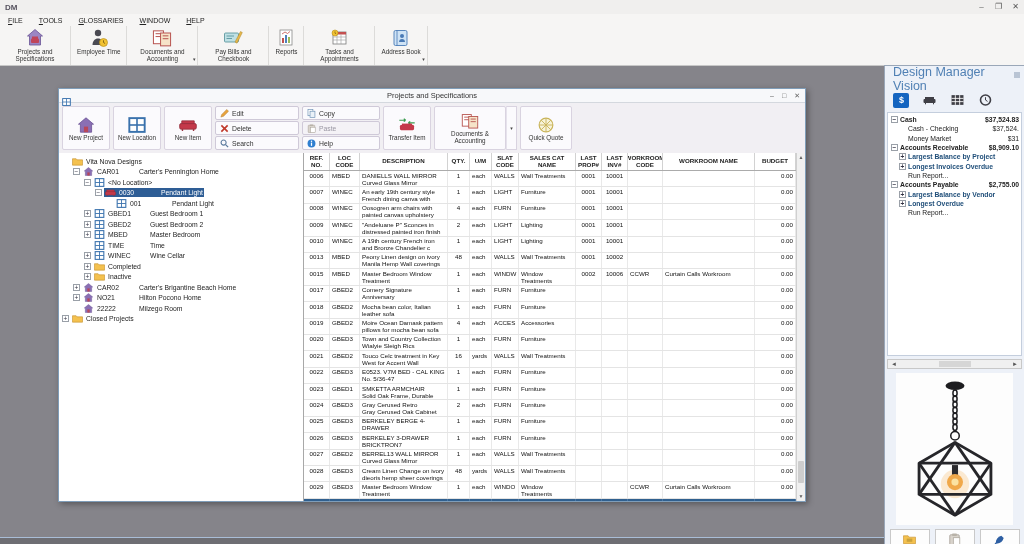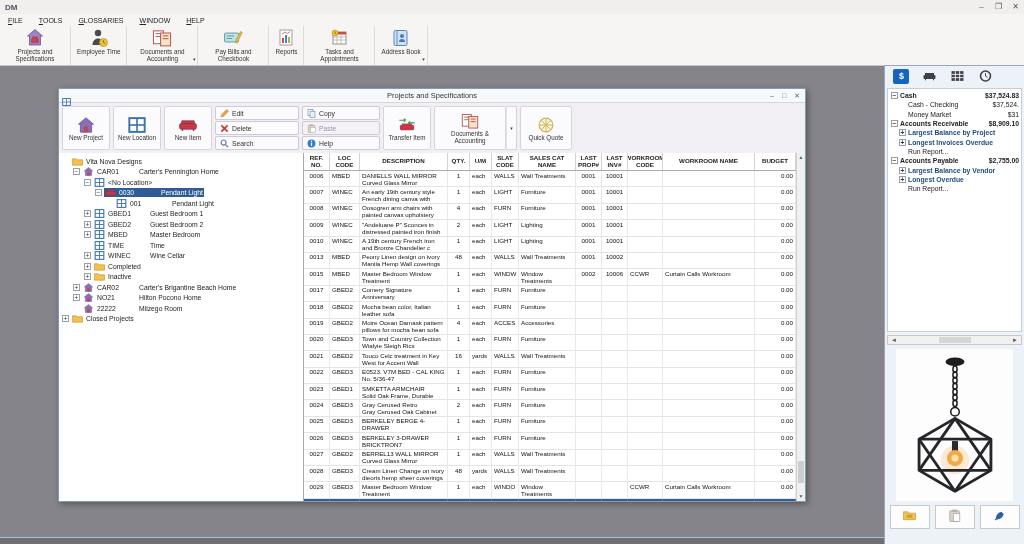--- a/index.html
+++ b/index.html
@@ -921,20 +921,24 @@
       <div class="vscroll">
         <span class="varrow" style="top:0">▲</span>
         <span class="vthumb" style="bottom:18px"></span>
         <span class="varrow" style="bottom:0">▼</span>
       </div>
     </div>
   </div>
 </div>
 
 <div class="vision">
+  <div class="vtitle">
+    <span>Design Manager Vision</span>
+    <span class="vtitle-icon"></span>
+  </div>
   <div class="vtabs">
       <div class="vtab sel">
         <svg viewBox="0 0 12 12">
           <rect width="12" height="12" rx="2" fill="#1565c0"></rect>
           <text x="6" y="9.4" font-size="9" font-weight="bold" fill="#fff" text-anchor="middle" font-family="Liberation Sans,sans-serif">$</text>
         </svg>
       </div>
       <div class="vtab">
         <svg viewBox="0 0 13 9">
           <path d="M2 4V1.5h9V4z" fill="#3f3f46"></path>

